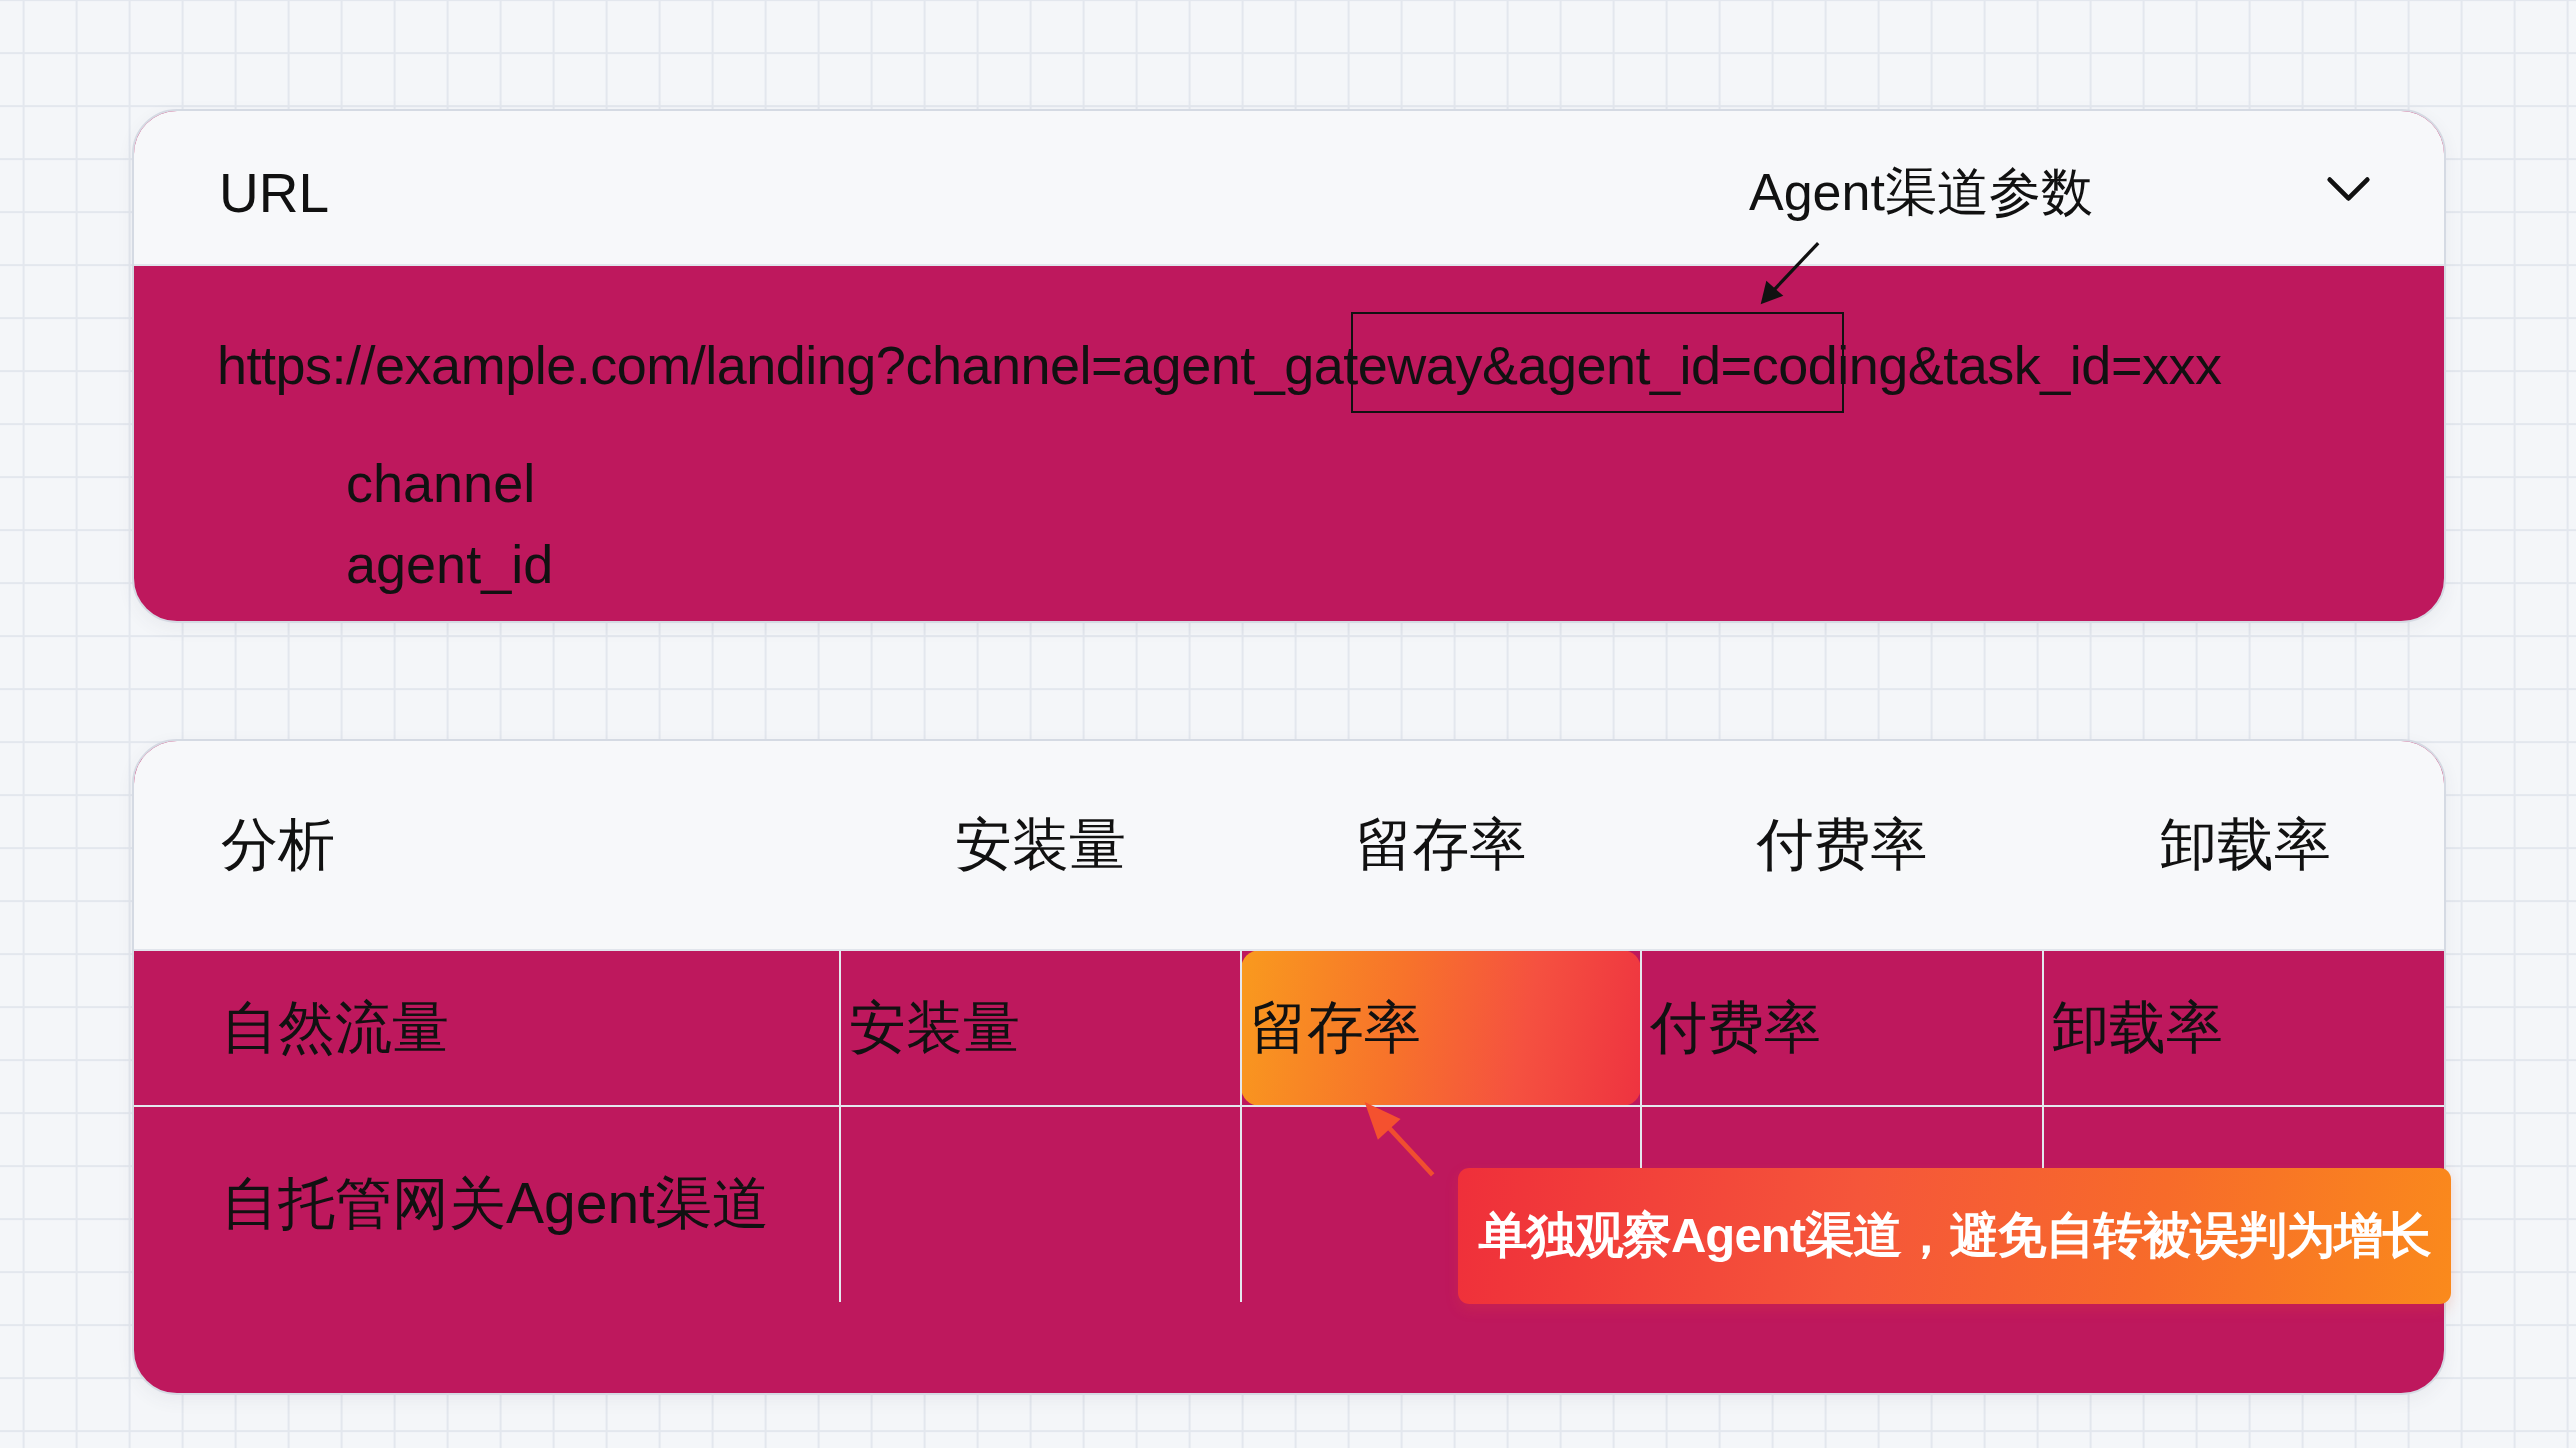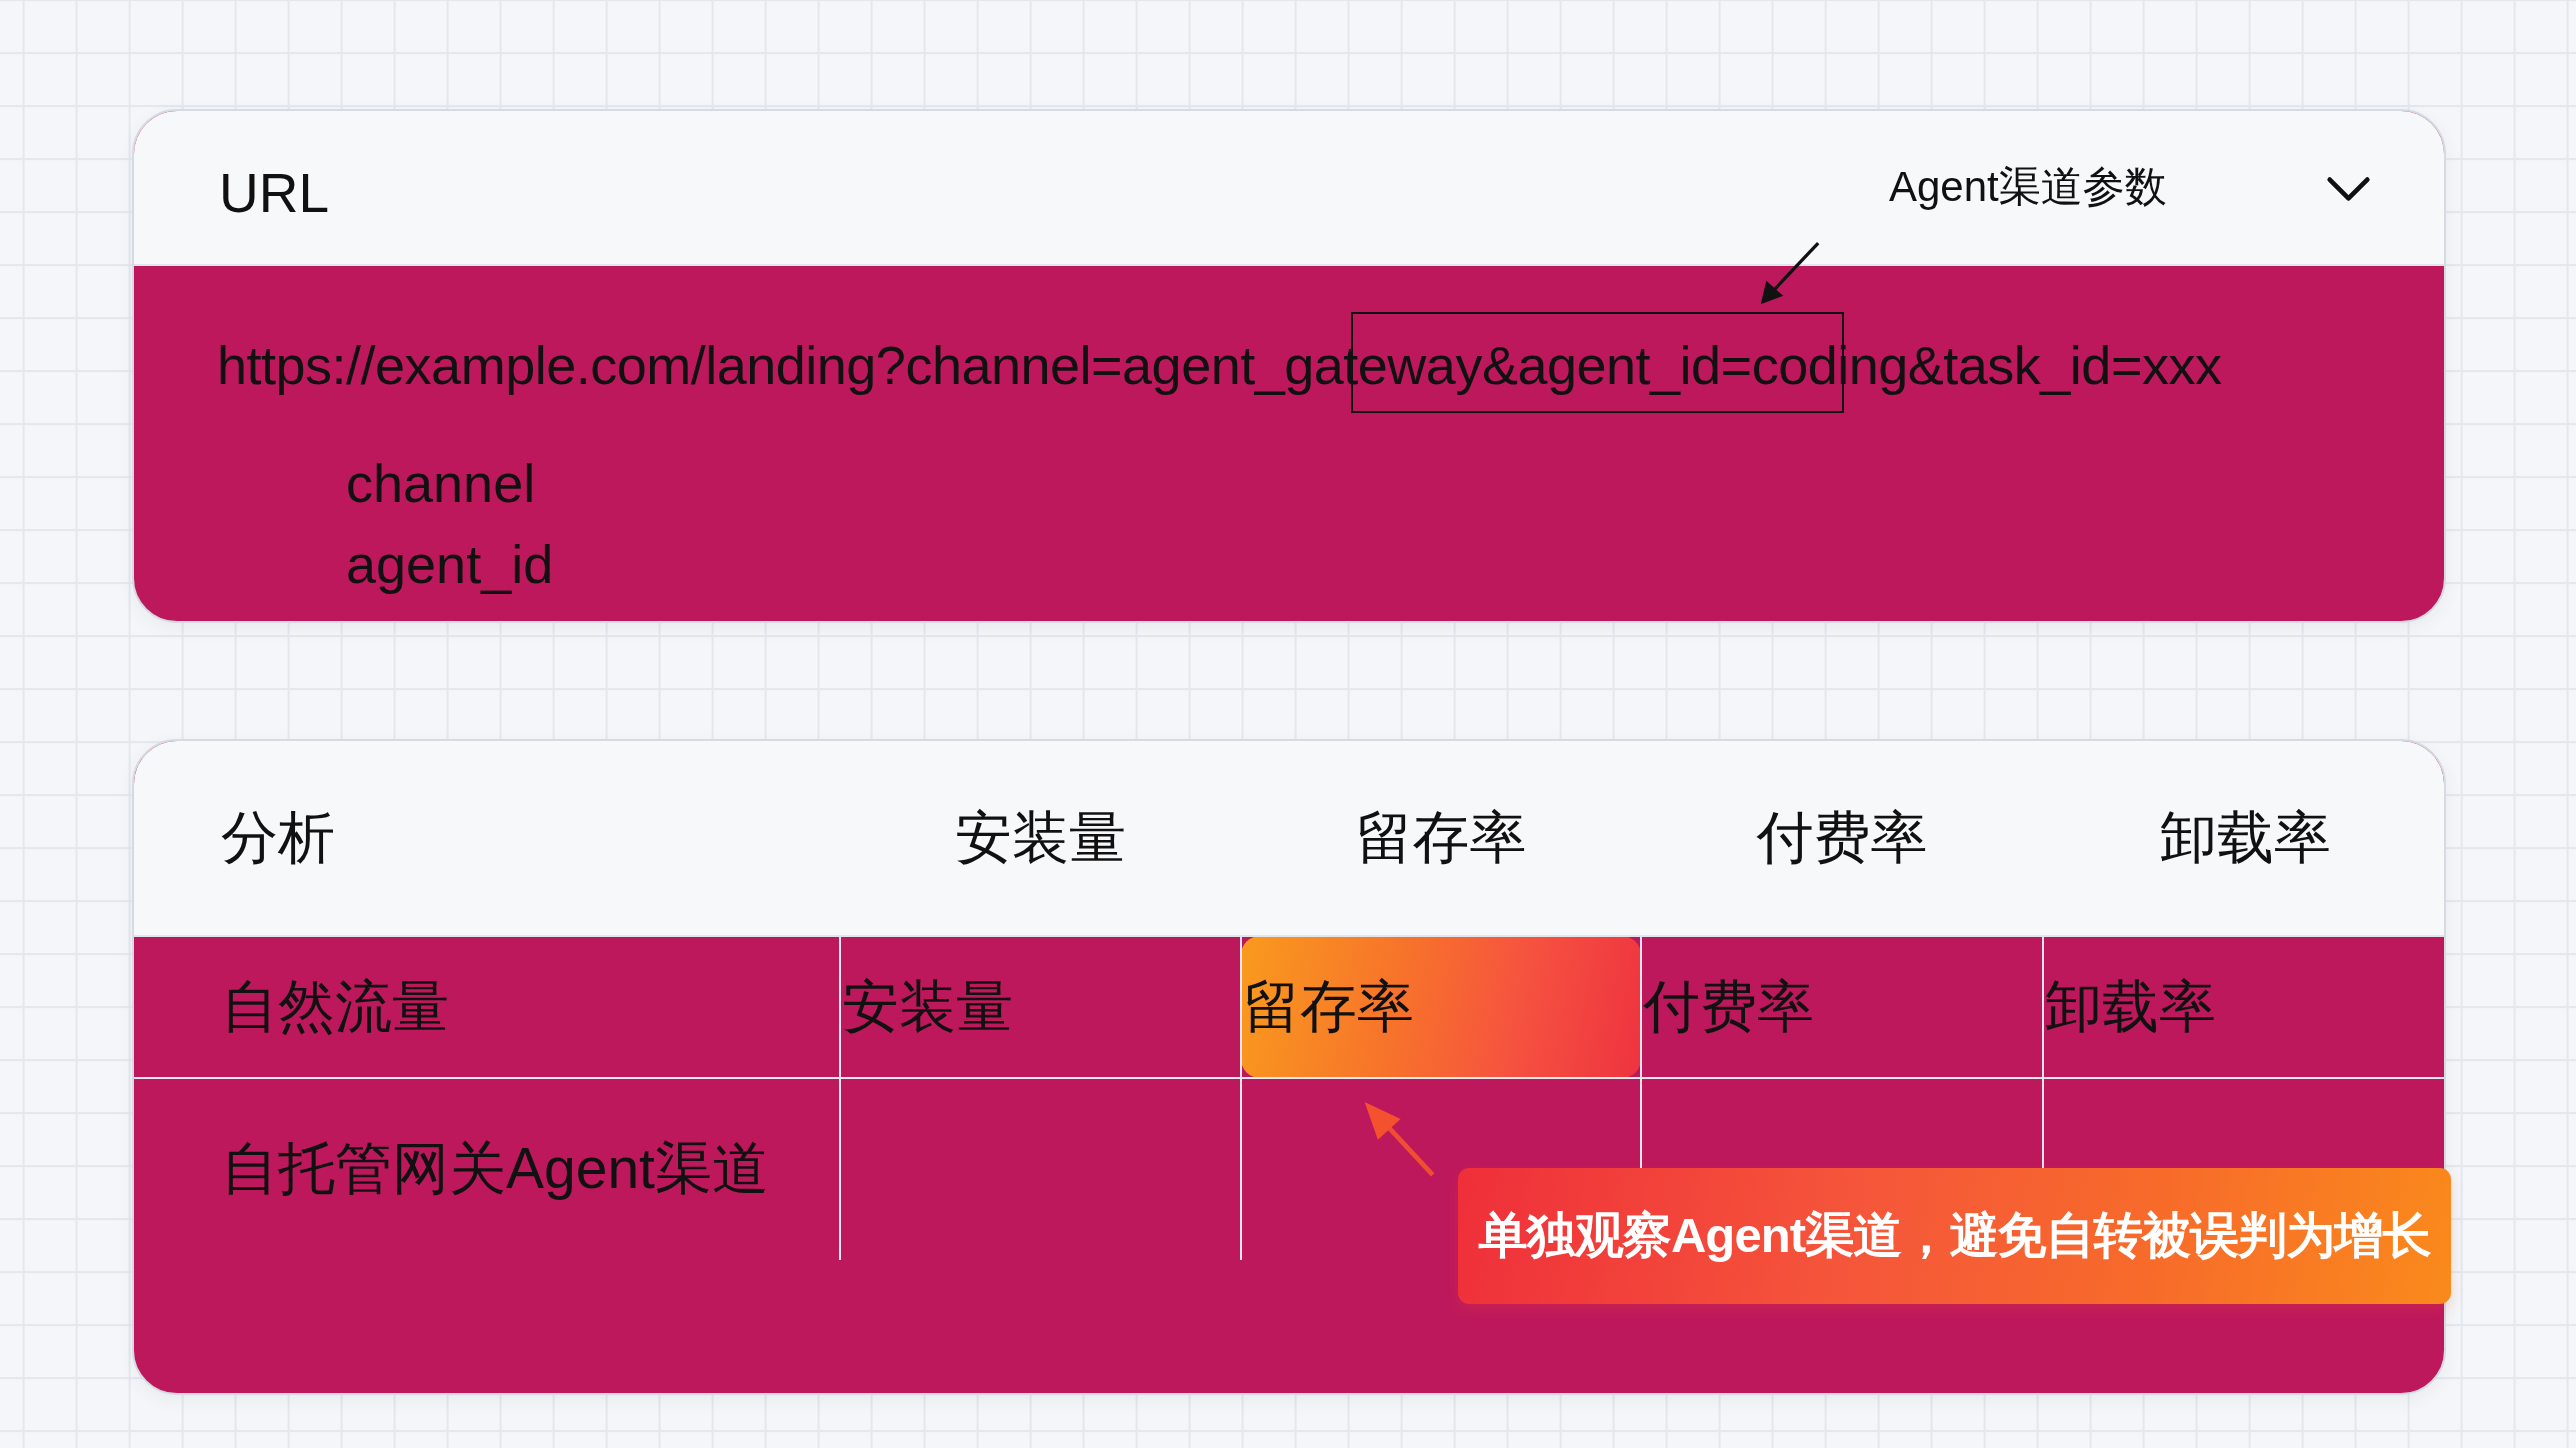--- a/index.html
+++ b/index.html
@@ -19,38 +19,38 @@
     background: #be185d; border: 2.8px solid #d5dae3; border-radius: 45px;
     box-sizing: border-box; overflow: hidden;
     box-shadow: 0 5.7px 17px rgba(60,70,90,0.06);
   }
   #url-card { top: 109px; height: 514px; }
   #url-card .header {
     position: absolute; left: 0; top: 0; right: 0; height: 153px;
     background: #f7f8fa; border-bottom: 2.8px solid #e1e5ec;
   }
   .url-label { position: absolute; left: 85px; top: 55px; font-size: 55px; line-height: 1; }
-  .annot-label { position: absolute; left: 1755px; top: 55px; font-size: 42px; line-height: 1; }
+  .annot-label { position: absolute; left: 1615px; top: 55px; font-size: 52px; line-height: 1; }
   .chevron { position: absolute; left: 2191px; top: 59px; width: 47px; height: 38px; }
   .url-text {
     position: absolute; left: 83px; top: 222px; font-size: 54px; line-height: 1.2;
     white-space: nowrap; letter-spacing: -0.5px;
   }
   .hl-box {
     position: absolute; left: 1217px; top: 201px; width: 493px; height: 101px;
     border: 2.8px solid #111; box-sizing: border-box;
   }
   .param { position: absolute; left: 212px; font-size: 54px; line-height: 1; margin-top: 36px; }
   #p1 { top: 309px; }
   #p2 { top: 390px; }
   .annot-arrow { position: absolute; left: 0; top: 0; width: 2314px; height: 514px; pointer-events: none; }
 
   #table-card { top: 739px; height: 656px; }
   table.grid { border-collapse: collapse; width: 100%; table-layout: fixed; }
-  table.grid td, table.grid th { font-weight: normal; font-size: 57px; padding: 1px; }
+  table.grid td, table.grid th { font-weight: normal; font-size: 57px; padding: 8px; }
   table.grid thead th { height: 192px; background: #f7f8fa; border-bottom: 2.8px solid #e1e5ec; }
   table.grid tbody td { border-bottom: 2.8px solid #e4e8ee; border-right: 2.8px solid #e4e8ee; }
   table.grid tbody tr.r1 td { height: 138px; border-radius: 19px; }
   table.grid tbody tr.r2 td { height: 139px; }
   table.grid tbody tr.r3 td { height: 179px; border-bottom: none; }
   table.grid tbody td:last-child { border-right: none; }
   .c0 { text-align: left; padding-left: 87px !important; }
   .cm { }
   .hot { background: linear-gradient(100deg, #f99a1e 0%, #f7722b 40%, #f55140 70%, #ee3340 100%); }
   .callout {

